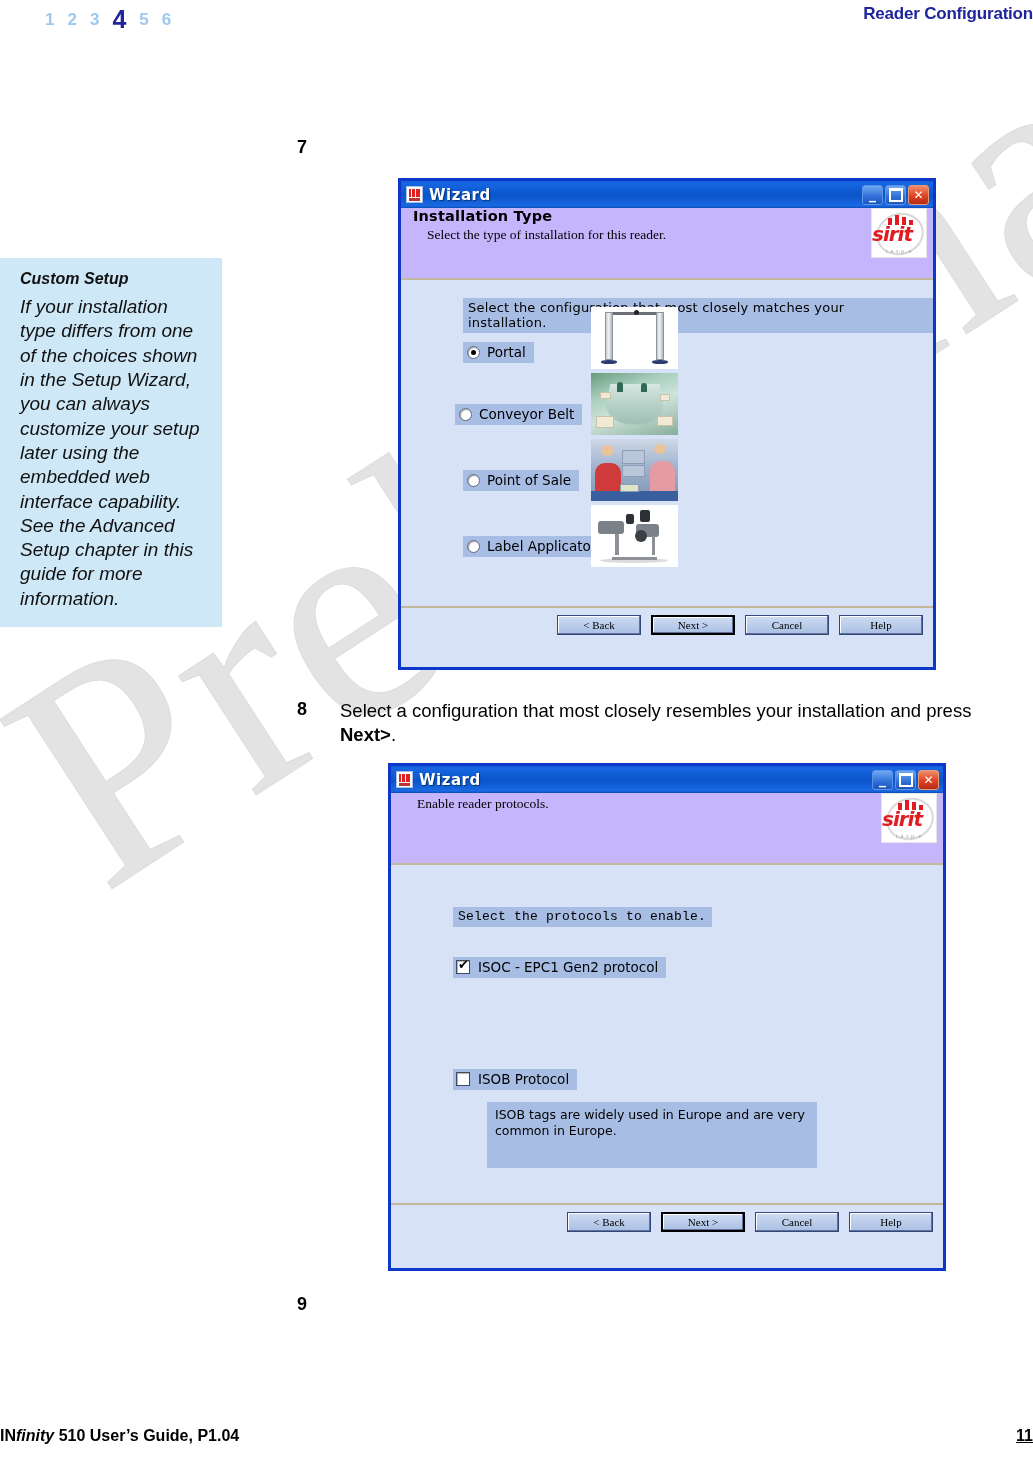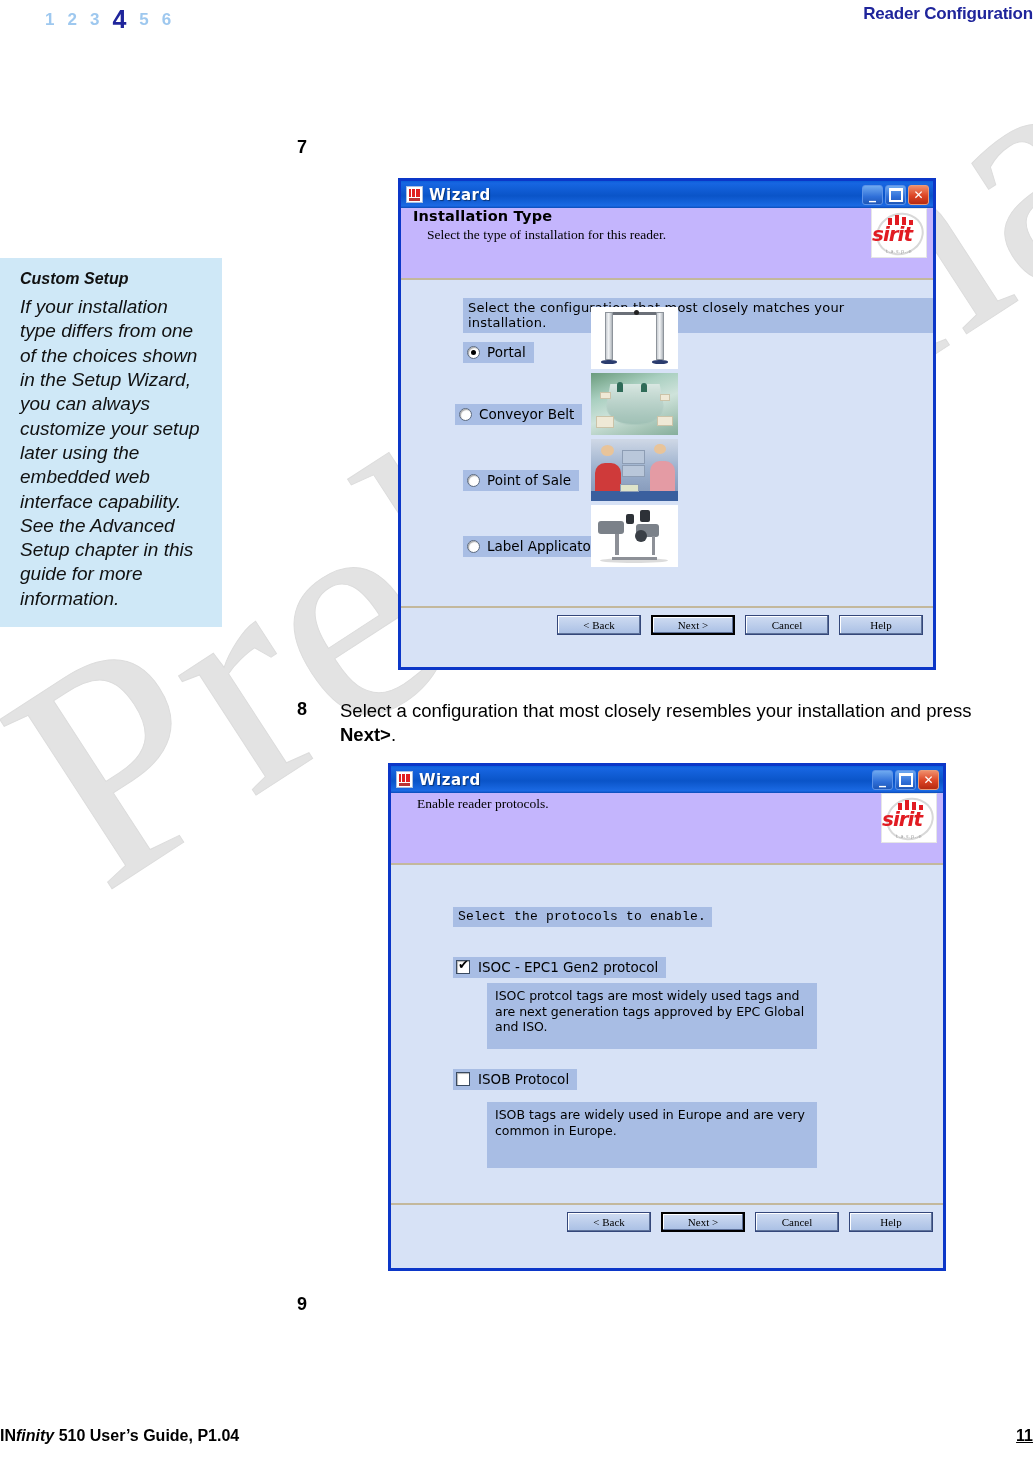--- a/index.html
+++ b/index.html
@@ -475,21 +475,20 @@
       <div style="position:absolute;left:62px;top:42px;font-family:Liberation Mono, monospace;">
         <span class="hint">Select the protocols to enable.</span>
       </div>
 
       <div style="position:absolute;left:62px;top:92px;">
         <span class="check-chip">
           <span class="checkbox on"></span>
           <span>ISOC - EPC1 Gen2 protocol</span>
         </span>
       </div>
-      <div class="desc-box" style="position:absolute;left:96px;top:118px;width:330px;height:66px;">ISOC protcol tags are most widely used tags and are next generation tags approved by EPC Global and ISO.</div>
 
       <div style="position:absolute;left:62px;top:204px;">
         <span class="check-chip">
           <span class="checkbox"></span>
           <span>ISOB Protocol</span>
         </span>
       </div>
       <div class="desc-box" style="position:absolute;left:96px;top:237px;width:330px;height:66px;">ISOB tags are widely used in Europe and are very common in Europe.</div>
 
       <div class="btn-bar">

